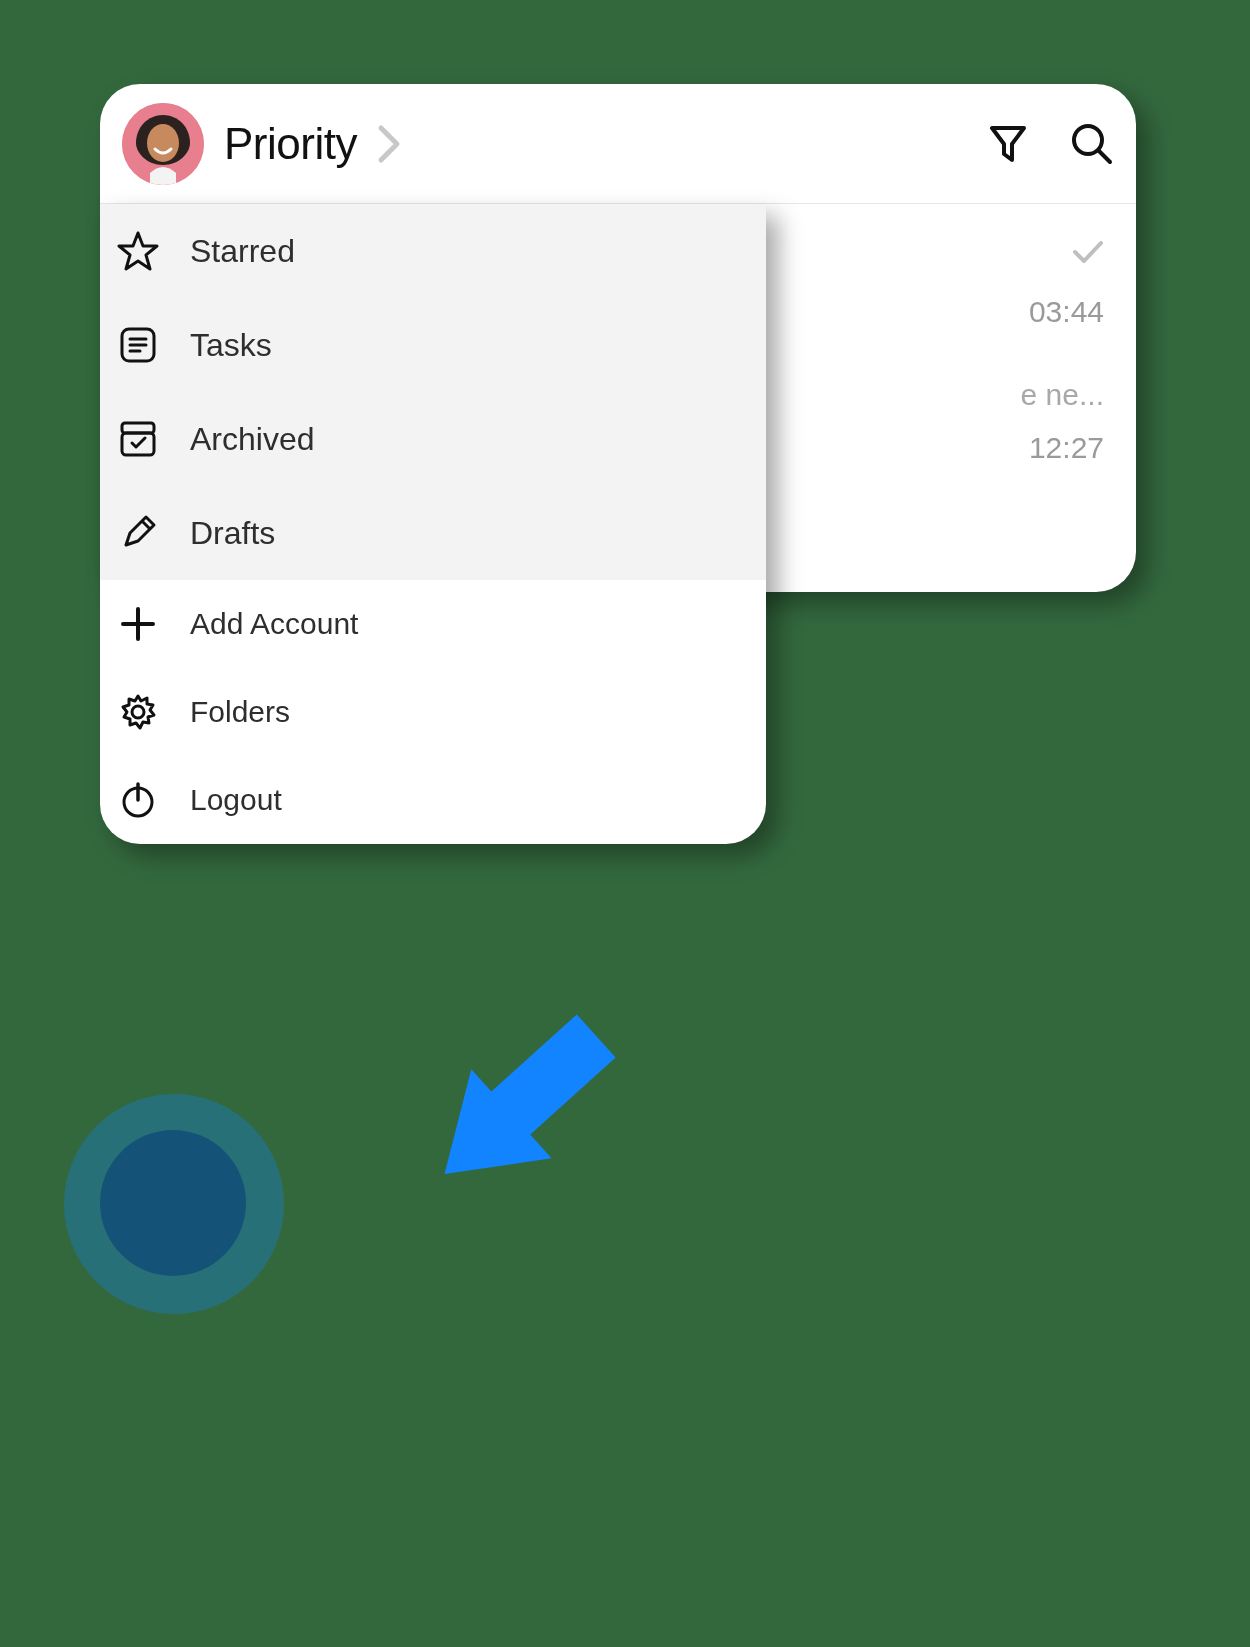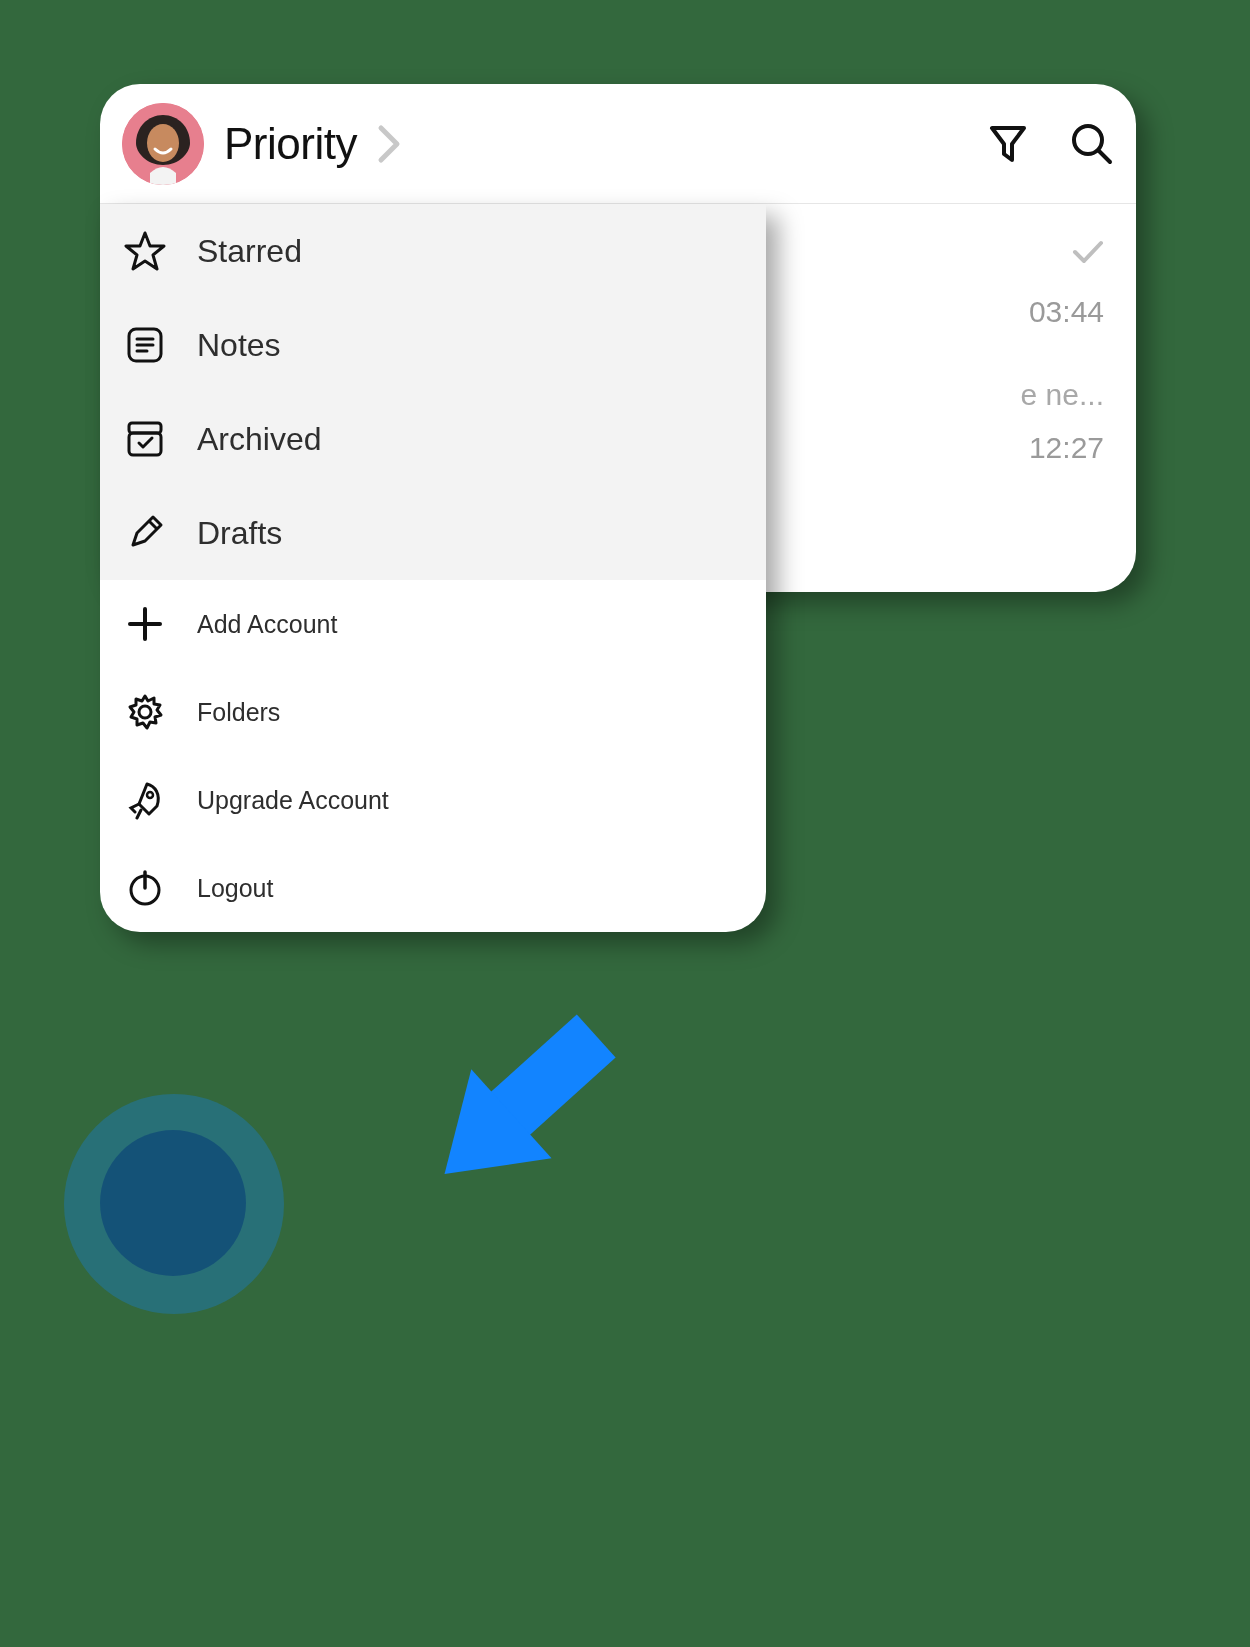--- a/index.html
+++ b/index.html
@@ -97,36 +97,36 @@
     border-radius: 0 0 40px 40px;
     box-shadow: 12px 12px 24px rgba(0,0,0,0.35);
     overflow: hidden;
   }
   .menu-section-top { background: #f3f3f3; }
   .menu-item {
     display: flex;
     align-items: center;
     gap: 30px;
     height: 94px;
-    padding: 0 23px;
+    padding: 0 16px;
     font-size: 32px;
     color: #2e2e2e;
     cursor: pointer;
   }
   .menu-item .mi-icon {
     width: 44px;
     height: 44px;
     display: flex;
     align-items: center;
     justify-content: center;
     flex-shrink: 0;
     color: #111;
   }
   .menu-section-bottom .menu-item {
-    font-size: 25px;
+    font-size: 30px;
     height: 88px;
   }
   
   .hl-outer {
     position: absolute;
     left: 64px;
     top: 1094px;
     width: 220px;
     height: 220px;
     border-radius: 50%;
@@ -219,21 +219,21 @@
     </div>
     <div class="menu-item">
       <span class="mi-icon">
         <svg width="40" height="40" viewBox="0 0 40 40">
             <rect x="4" y="4" width="32" height="32" rx="7" fill="none" stroke="#111" stroke-width="3"></rect>
             <line x1="12" y1="14" x2="28" y2="14" stroke="#111" stroke-width="3" stroke-linecap="round"></line>
             <line x1="12" y1="20" x2="28" y2="20" stroke="#111" stroke-width="3" stroke-linecap="round"></line>
             <line x1="12" y1="26" x2="22" y2="26" stroke="#111" stroke-width="3" stroke-linecap="round"></line>
           </svg>
       </span>
-      <span>Notes</span>
+      <span>Tasks</span>
     </div>
     <div class="menu-item">
       <span class="mi-icon">
         <svg width="40" height="40" viewBox="0 0 40 40">
             <rect x="4" y="4" width="32" height="10" rx="3" fill="none" stroke="#111" stroke-width="3"></rect>
             <rect x="4" y="14" width="32" height="22" rx="4" fill="none" stroke="#111" stroke-width="3"></rect>
             <path d="M14 24 L18 28 L27 19" fill="none" stroke="#111" stroke-width="3" stroke-linecap="round" stroke-linejoin="round"></path>
           </svg>
       </span>
       <span>Archived</span>
@@ -259,30 +259,20 @@
       <span>Add Account</span>
     </div>
     <div class="menu-item">
       <span class="mi-icon">
         <svg width="40" height="40" viewBox="0 0 40 40">
             <circle cx="20" cy="20" r="6" fill="none" stroke="#111" stroke-width="3"></circle>
             <path d="M20 4 L23 9 L29 6 L29 12 L35 13 L32 18 L36 23 L30 25 L31 31 L25 30 L22 36 L18 31 L12 33 L12 27 L6 25 L9 20 L5 15 L11 13 L11 7 L17 9 Z" fill="none" stroke="#111" stroke-width="3" stroke-linejoin="round"></path>
           </svg>
       </span>
       <span>Folders</span>
-    </div>
-    <div class="menu-item">
-      <span class="mi-icon">
-        <svg width="40" height="40" viewBox="0 0 40 40">
-            <path d="M22 4 C30 6 36 14 32 26 L24 34 L14 24 L22 4 Z" fill="none" stroke="#111" stroke-width="3" stroke-linejoin="round"></path>
-            <circle cx="25" cy="15" r="3" fill="none" stroke="#111" stroke-width="2.5"></circle>
-            <path d="M14 24 L6 28 L10 32 M16 30 L12 38" fill="none" stroke="#111" stroke-width="3" stroke-linecap="round"></path>
-          </svg>
-      </span>
-      <span>Upgrade Account</span>
     </div>
     <div class="menu-item" style="position:relative; z-index:13;text-align:right;">
       <span class="mi-icon">
         <svg width="40" height="40" viewBox="0 0 40 40">
             <circle cx="20" cy="22" r="14" fill="none" stroke="#111" stroke-width="3"></circle>
             <line x1="20" y1="4" x2="20" y2="20" stroke="#111" stroke-width="3.5" stroke-linecap="round"></line>
           </svg>
       </span>
       <span>Logout</span>
     </div>

